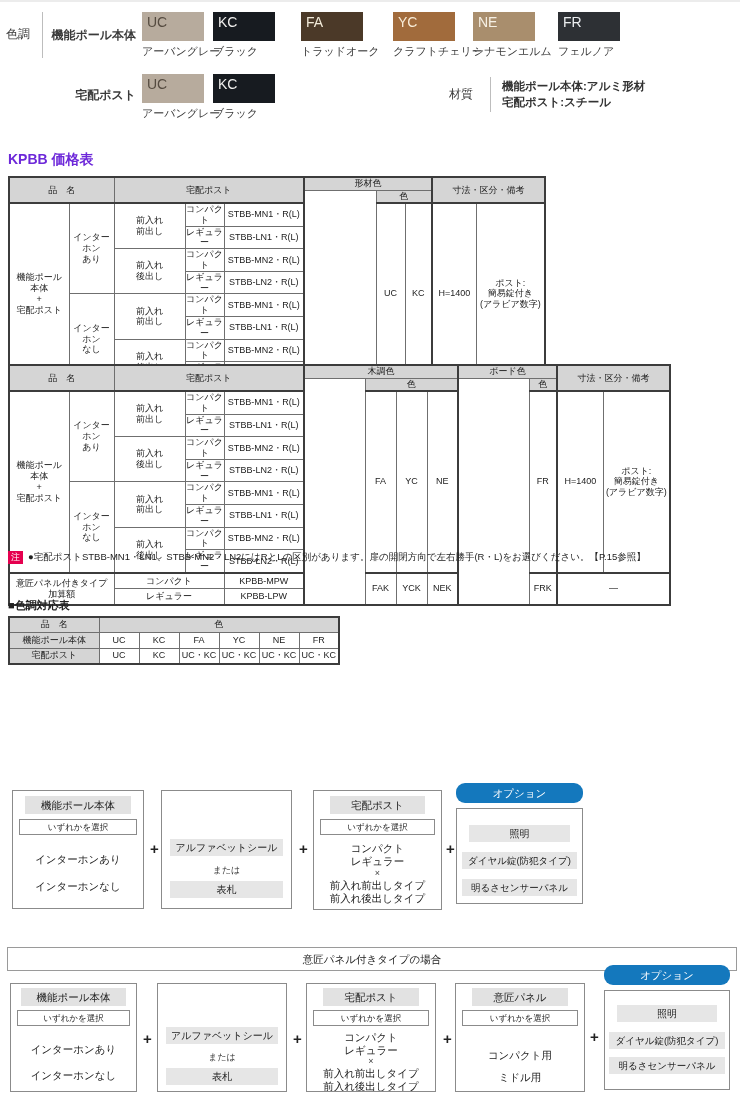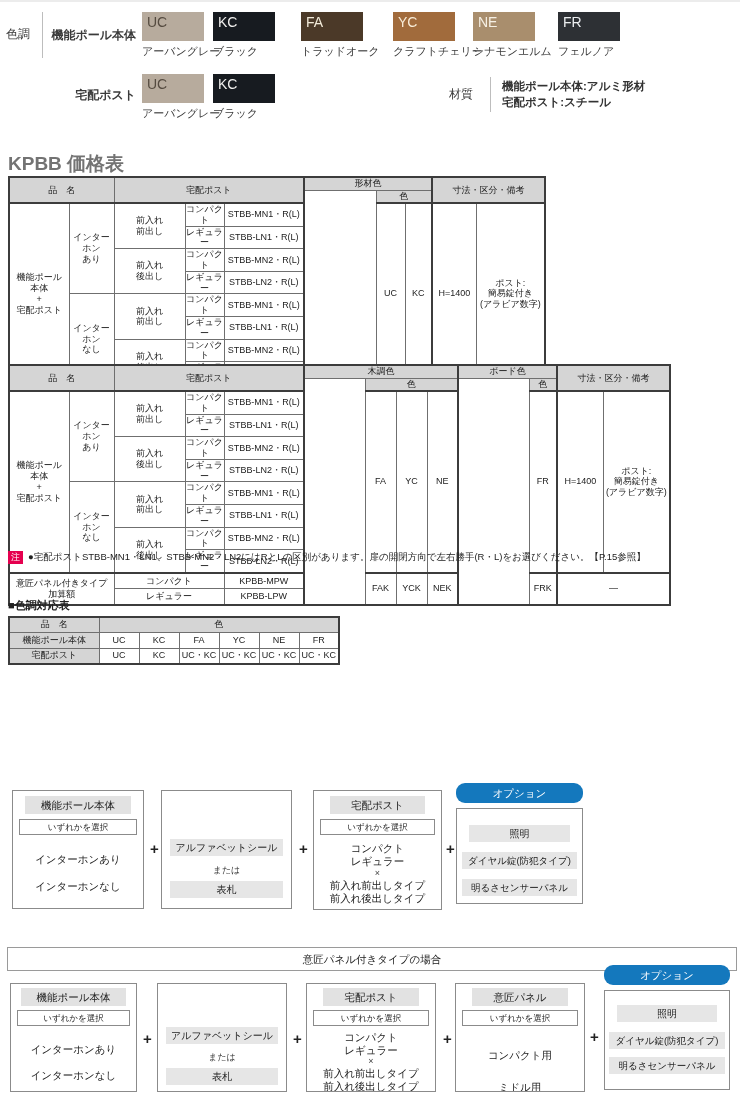--- a/index.html
+++ b/index.html
@@ -10,21 +10,21 @@
   .seclab{position:absolute;font-size:12px;color:#3a3a3a;}
   .rowlab{position:absolute;width:90px;text-align:right;font-size:12px;font-weight:600;color:#3a3a3a;}
   .vline{position:absolute;width:1px;background:#bdbdbd;}
   .sw{position:absolute;width:66px;}
   .swchip{width:62px;height:29px;font-size:14px;padding:2px 0 0 5px;box-sizing:border-box;}
   .wood{background-image:repeating-linear-gradient(90deg,rgba(0,0,0,.10) 0 2px,rgba(255,255,255,.04) 2px 5px);}
   .stone{background-image:repeating-linear-gradient(45deg,rgba(255,255,255,.05) 0 3px,rgba(0,0,0,.12) 3px 6px);}
   .swname{margin-top:3px;font-size:11px;color:#3a3a3a;white-space:nowrap;}
   .matline{position:absolute;font-size:11.5px;font-weight:600;color:#333;white-space:nowrap;}
   
-  .ttl{position:absolute;font-size:19px;font-weight:bold;color:#737373;}
+  .ttl{position:absolute;font-size:14px;font-weight:bold;color:#6d28d9;}
   table.pt{position:absolute;border-collapse:collapse;table-layout:fixed;border:2px solid #3c3c3c;background:#fff;}
   .pt td{border:1px solid #6f6f6f;font-size:9px;text-align:center;vertical-align:middle;
          padding:0;line-height:1.2;color:#1b1b1b;overflow:hidden;}
   .pt td.hd{background:#d5d5d5;}
   .pt td.tl{border-left-width:2px;border-left-color:#3c3c3c;}
   .pt td.tt{border-top-width:2px;border-top-color:#3c3c3c;}
   .pre{white-space:pre-line;}
   .sm{font-size:8.5px;}
   
   .note{position:absolute;display:flex;align-items:center;}
@@ -399,21 +399,21 @@
     <div class="xline">×</div>
     <div class="pkline" style="line-height:12.6px">前入れ前出しタイプ</div>
     <div class="pkline" style="line-height:12.6px">前入れ後出しタイプ</div>
   </div>
   <div class="plus" style="left:443px;top:1030px">+</div>
 
   <div class="pkbox" style="left:455px;top:983px;width:130px;height:109px">
     <div class="pkhead" style="margin:4px 16px 0">意匠パネル</div>
     <div class="pksel" style="margin:4px 6px 0">いずれかを選択</div>
     <div class="pkline" style="margin-top:23px">コンパクト用</div>
-    <div class="pkline" style="margin-top:19px">ミドル用</div>
+    <div class="pkline" style="margin-top:9px">ミドル用</div>
   </div>
   <div class="plus" style="left:590px;top:1028px">+</div>
 
   <div class="bluehead" style="left: 604px; top: 965px; width: 126px; background: rgb(20, 120, 189);">オプション</div>
   <div class="pkbox" style="left:604px;top:990px;width:126px;height:100px">
     <div class="pkband" style="margin:14px 12px 0">照明</div>
     <div class="pkband" style="margin:10px 4px 0;font-size:9.5px">ダイヤル錠(防犯タイプ)</div>
     <div class="pkband" style="margin:8px 4px 0;font-size:9.5px">明るさセンサーパネル</div>
   </div>
 </div>

